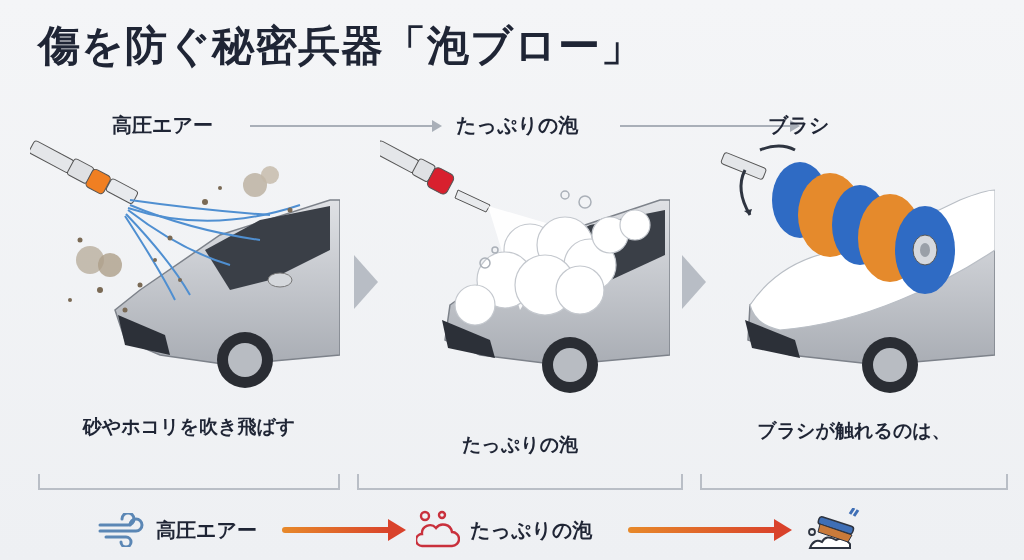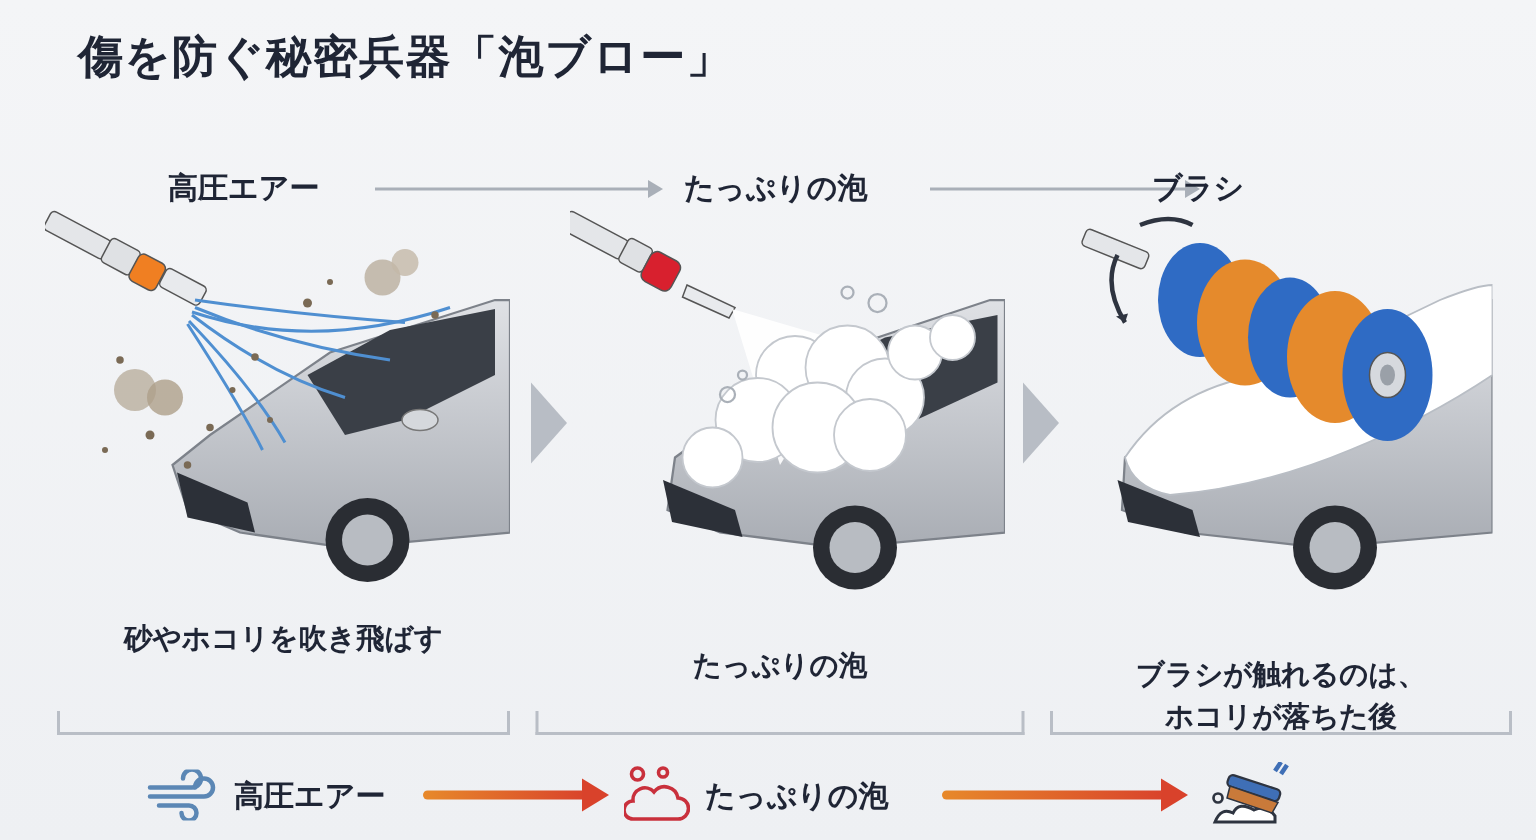--- a/index.html
+++ b/index.html
@@ -4,22 +4,22 @@
 <style>
   * { box-sizing: border-box; margin: 0; padding: 0; }
   html, body { width: 1024px; height: 560px; overflow: hidden; }
   body {
     background: linear-gradient(180deg, #f4f5f7 0%, #eef0f3 100%);
     font-family: "DejaVu Sans", "Liberation Sans", sans-serif;
     color: #1c2230;
     position: relative;
   }
   .title {
-    position: absolute; left: 52px; top: 18px;
-    font-size: 30px; font-weight: bold; letter-spacing: 1px;
+    position: absolute; left: 38px; top: 18px;
+    font-size: 42px; font-weight: bold; letter-spacing: 1px;
     color: #1f2535; white-space: nowrap;
   }
   .step-label {
     position: absolute; top: 112px; font-size: 20px; font-weight: bold; color: #1f2535; white-space: nowrap;
   }
   .flow-line { position: absolute; top: 125px; height: 2px; background: #a9afb8; }
   .flow-line::after {
     content: ""; position: absolute; right: -2px; top: -5px;
     border-left: 10px solid #a9afb8; border-top: 6px solid transparent; border-bottom: 6px solid transparent;
   }
@@ -174,23 +174,22 @@
       <ellipse cx="170" cy="98" rx="32" ry="44" fill="#e58a2c"></ellipse>
       <ellipse cx="205" cy="110" rx="30" ry="44" fill="#2f6bc4"></ellipse>
       <ellipse cx="205" cy="110" rx="12" ry="15" fill="#d6d9de" stroke="#555"></ellipse>
       <ellipse cx="205" cy="110" rx="5" ry="7" fill="#9aa0a8"></ellipse>
     </g>
   </svg>
 </div>
 
 <div class="caption" style="left:38px; top:412px; width:302px;">砂やホコリを吹き飛ばす</div>
 <div class="caption" style="left:357px; top:430px; width:326px;">たっぷりの泡</div>
-<div class="caption" style="left:700px; top:436px; width:308px;">
+<div class="caption" style="left:700px; top:416px; width:308px;">
   <div>ブラシが触れるのは、</div>
-  <div>ホコリが落ちた後</div>
 </div>
 
 <div class="bracket" style="left:38px; width:302px;"></div>
 <div class="bracket" style="left:357px; width:326px;"></div>
 <div class="bracket" style="left:700px; width:308px;"></div>
 
 <div class="bottom-row">
   <div class="b-item" style="left:98px;">
     <svg width="48" height="34" viewBox="0 0 48 34">
       <g fill="none" stroke="#5b87b5" stroke-width="3" stroke-linecap="round">

